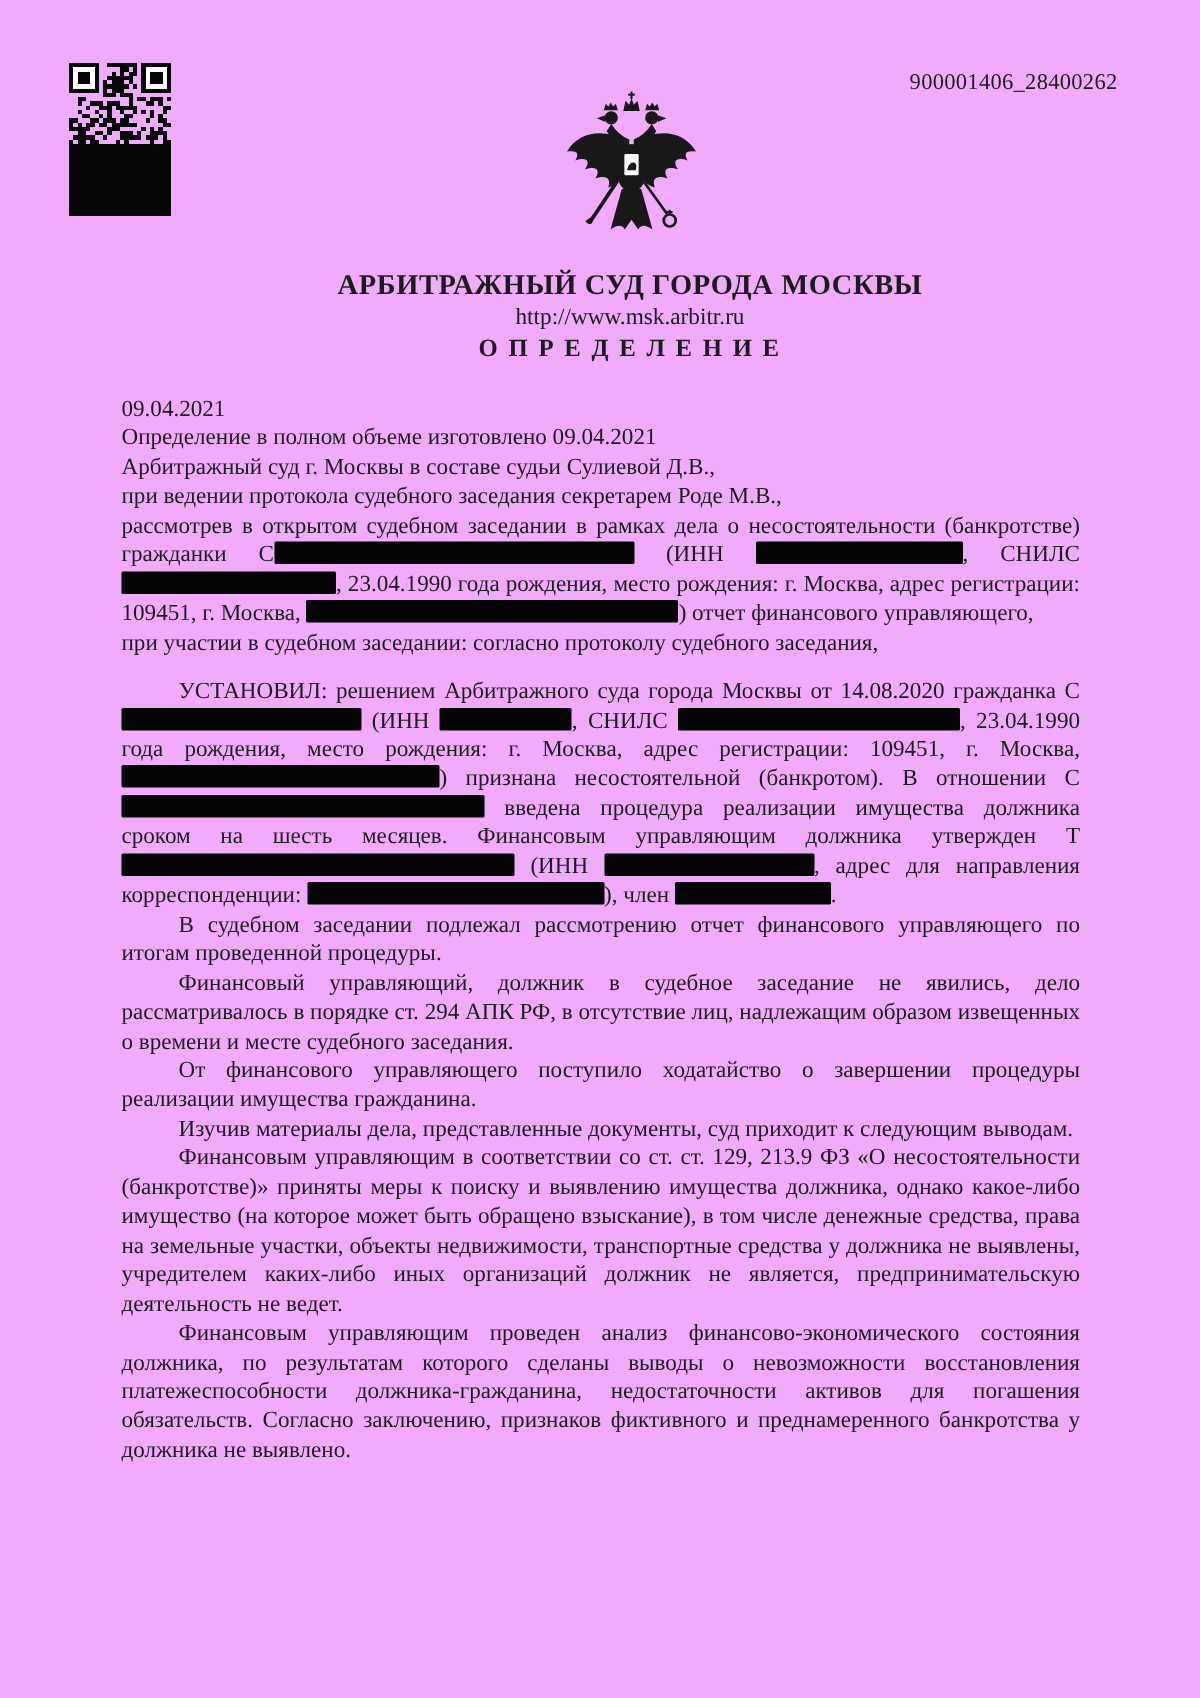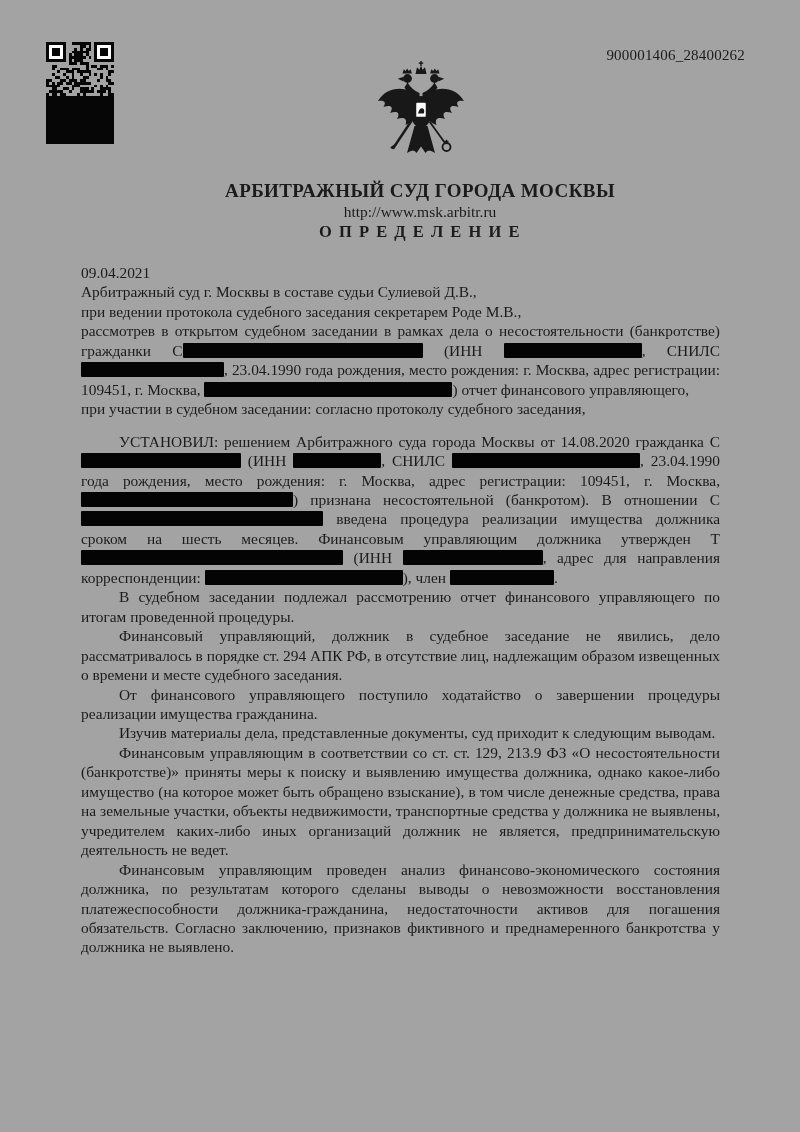--- a/index.html
+++ b/index.html
@@ -1,21 +1,21 @@
 <!DOCTYPE html>
 <html lang="ru"><head>
 <meta charset="utf-8">
 <style>
   html,body{margin:0;padding:0;}
   body{background:#888;font-family:"Liberation Serif", serif;}
   .page{
     position:relative;
     width:800px;height:1132px;
     margin:0 auto;
-    background:#a3a3a3;
+    background:#f0abfc;
     color:#1b1b1b;
     overflow:hidden;
   }
   
   .qr{position:absolute;left:46px;top:42px;width:68px;height:102px;}
   
   .docnum{
     position:absolute;top:47px;right:55px;
     font-size:15px;letter-spacing:.2px;
   }
@@ -277,20 +277,21 @@
     <div class="court-name">АРБИТРАЖНЫЙ СУД ГОРОДА МОСКВЫ</div>
     <div class="court-site">http://www.msk.arbitr.ru</div>
     <div class="doc-type">О П Р Е Д Е Л Е Н И Е</div>
   </div>
 
   <div class="content">
     <div class="row-dateline">
       <span>09.04.2021</span>
     </div>
     <div>
+        <p class="para">Определение в полном объеме изготовлено 09.04.2021</p>
         <p class="para">Арбитражный суд г. Москвы в составе судьи Сулиевой Д.В.,</p>
         <p class="para">при ведении протокола судебного заседания секретарем Роде М.В.,</p>
         <p class="para justify">рассмотрев в открытом судебном заседании в рамках дела о несостоятельности (банкротстве) гражданки С<span class="redact" style="width: 240px;"></span> (ИНН <span class="redact" style="width: 138px;"></span>, СНИЛС <span class="redact" style="width: 143px;"></span>, 23.04.1990 года рождения, место рождения: г. Москва, адрес регистрации: 109451, г. Москва, <span class="redact" style="width: 248px;"></span>) отчет финансового управляющего,</p>
         <p class="para">при участии в судебном заседании: согласно протоколу судебного заседания,</p>
         <p class="para justify indent gap">УСТАНОВИЛ: решением Арбитражного суда города Москвы от 14.08.2020 гражданка С<span class="redact" style="width: 160px;"></span> (ИНН <span class="redact" style="width: 88px;"></span>, СНИЛС <span class="redact" style="width: 188px;"></span>, 23.04.1990 года рождения, место рождения: г. Москва, адрес регистрации: 109451, г. Москва, <span class="redact" style="width: 212px;"></span>) признана несостоятельной (банкротом). В отношении С<span class="redact" style="width: 242px;"></span> введена процедура реализации имущества должника сроком на шесть месяцев. Финансовым управляющим должника утвержден Т<span class="redact" style="width: 262px;"></span> (ИНН <span class="redact" style="width: 140px;"></span>, адрес для направления корреспонденции: <span class="redact" style="width: 198px;"></span>), член <span class="redact" style="width: 104px;"></span>.</p>
         <p class="para justify indent">В судебном заседании подлежал рассмотрению отчет финансового управляющего по итогам проведенной процедуры.</p>
         <p class="para justify indent">Финансовый управляющий, должник в судебное заседание не явились, дело рассматривалось в порядке ст. 294 АПК РФ, в отсутствие лиц, надлежащим образом извещенных о времени и месте судебного заседания.</p>
         <p class="para justify indent">От финансового управляющего поступило ходатайство о завершении процедуры реализации имущества гражданина.</p>
         <p class="para justify indent">Изучив материалы дела, представленные документы, суд приходит к следующим выводам.</p>
         <p class="para justify indent">Финансовым управляющим в соответствии со ст. ст. 129, 213.9 ФЗ «О несостоятельности (банкротстве)» приняты меры к поиску и выявлению имущества должника, однако какое-либо имущество (на которое может быть обращено взыскание), в том числе денежные средства, права на земельные участки, объекты недвижимости, транспортные средства у должника не выявлены, учредителем каких-либо иных организаций должник не является, предпринимательскую деятельность не ведет.</p>

